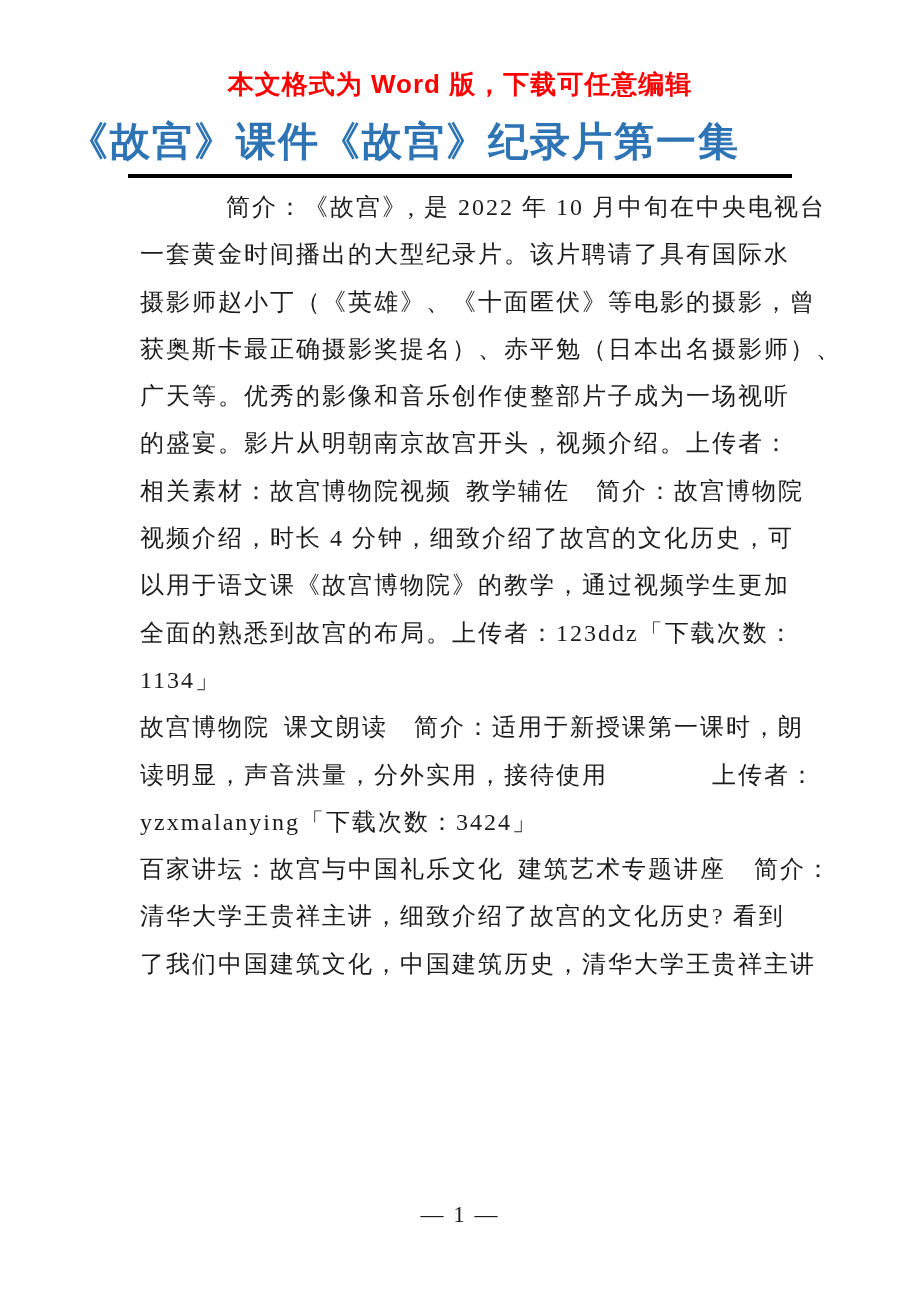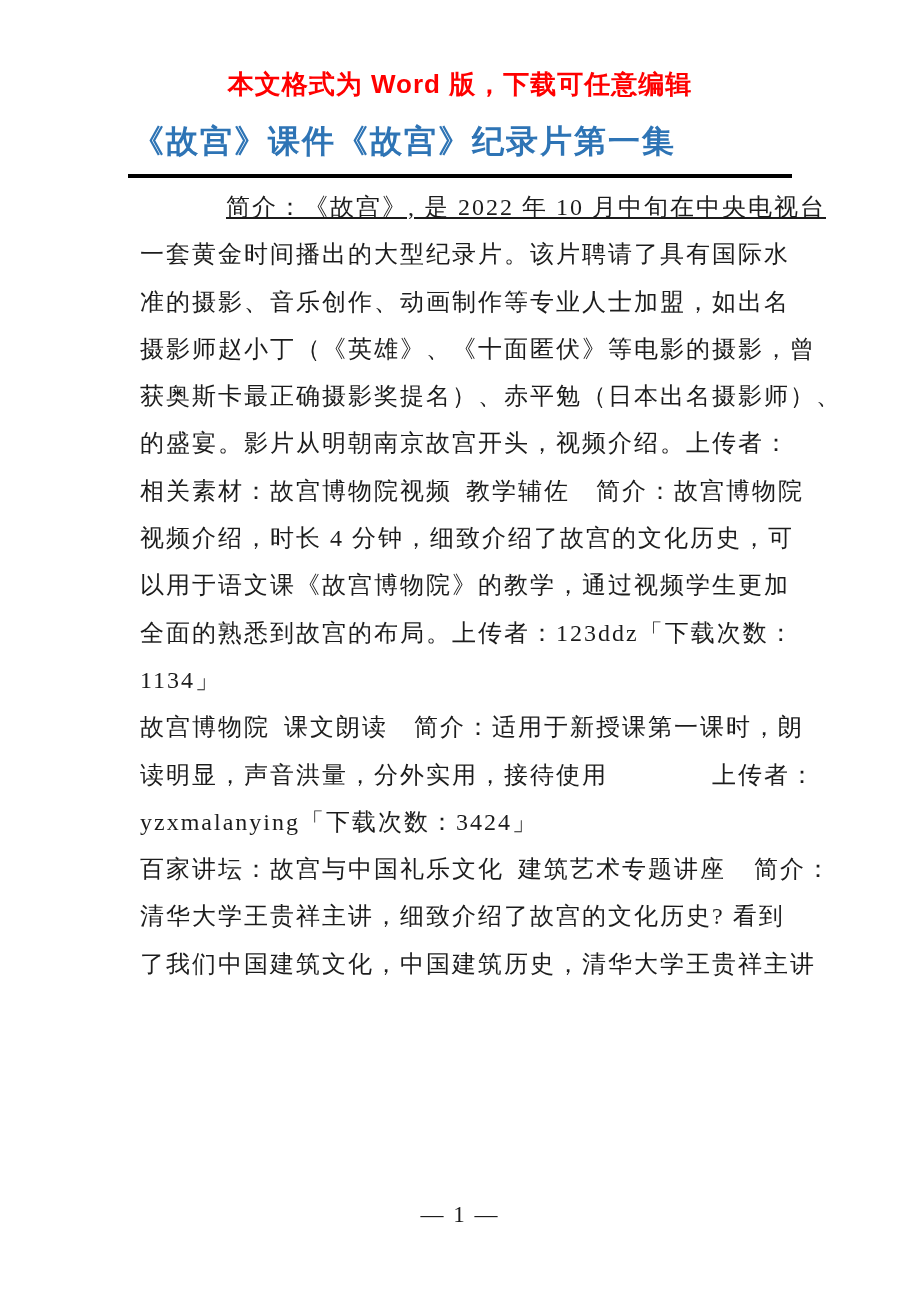--- a/index.html
+++ b/index.html
@@ -27,23 +27,23 @@
     line-height: 40px;
     letter-spacing: 1px;
     color: var(--notice-red, #ff0000);
     white-space: pre;
   }
   .doc-title {
     position: absolute;
     top: 116px; left: 0;
     width: 808px;
     text-align: center;
-    font-family: Liberation Serif, serif;
+    font-family: Liberation Sans, sans-serif;
     font-weight: bold;
-    font-size: 32px;
+    font-size: 40px;
     line-height: 50px;
     letter-spacing: 2px;
     color: var(--title-blue, #2e74b5);
     white-space: pre;
   }
   .rule {
     position: absolute;
     top: 174px; left: 128px;
     width: 664px; height: 3.5px;
     background: var(--divider, #000000);
@@ -53,21 +53,21 @@
     top: 184px; left: 140px;
     width: 680px;
   }
   .bodyline {
     font-size: 24px;
     line-height: 47.3px;
     letter-spacing: 2px;
     color: var(--body-text, #1c1c1c);
     white-space: pre;
   }
-  .bodyline.indent { padding-left: 86px; text-decoration: underline; }
+  .bodyline.indent { padding-left: 86px; }
   .footer-pn {
     position: absolute;
     top: 1199px; left: 0;
     width: 920px;
     text-align: center;
     font-size: 23px;
     line-height: 32px;
     letter-spacing: 2px;
     color: var(--body-text, #1c1c1c);
     white-space: pre;
@@ -79,23 +79,23 @@
 <div class="page">
   <div class="notice">本文格式为 Word 版，下载可任意编辑</div>
 
   <div class="doc-title">《故宫》课件《故宫》纪录片第一集</div>
 
   <div class="rule"></div>
 
   <div class="doc-body">
       <div class="bodyline indent">简介：《故宫》, 是 2022 年 10 月中旬在中央电视台</div>
       <div class="bodyline">一套黄金时间播出的大型纪录片。该片聘请了具有国际水</div>
-      <div class="bodyline">准的摄影、音乐创作、动画制作等专业人士加盟，如出名</div>
       <div class="bodyline">摄影师赵小丁（《英雄》、《十面匿伏》等电影的摄影，曾</div>
       <div class="bodyline">获奥斯卡最正确摄影奖提名）、赤平勉（日本出名摄影师）、</div>
+      <div class="bodyline">广天等。优秀的影像和音乐创作使整部片子成为一场视听</div>
       <div class="bodyline">的盛宴。影片从明朝南京故宫开头，视频介绍。上传者：</div>
       <div class="bodyline">相关素材：故宫博物院视频 教学辅佐 简介：故宫博物院</div>
       <div class="bodyline">视频介绍，时长 4 分钟，细致介绍了故宫的文化历史，可</div>
       <div class="bodyline">以用于语文课《故宫博物院》的教学，通过视频学生更加</div>
       <div class="bodyline">全面的熟悉到故宫的布局。上传者：123ddz「下载次数：</div>
       <div class="bodyline">1134」</div>
       <div class="bodyline">故宫博物院 课文朗读 简介：适用于新授课第一课时，朗</div>
       <div class="bodyline">读明显，声音洪量，分外实用，接待使用　　　　上传者：</div>
       <div class="bodyline">yzxmalanying「下载次数：3424」</div>
       <div class="bodyline">百家讲坛：故宫与中国礼乐文化 建筑艺术专题讲座  简介：</div>

